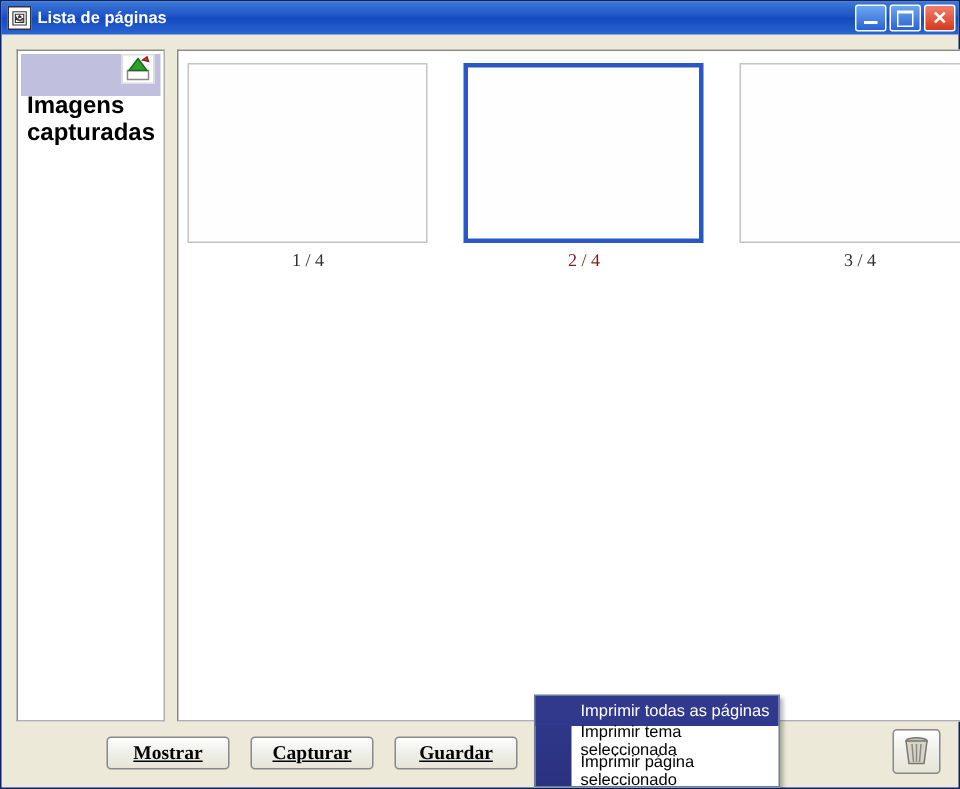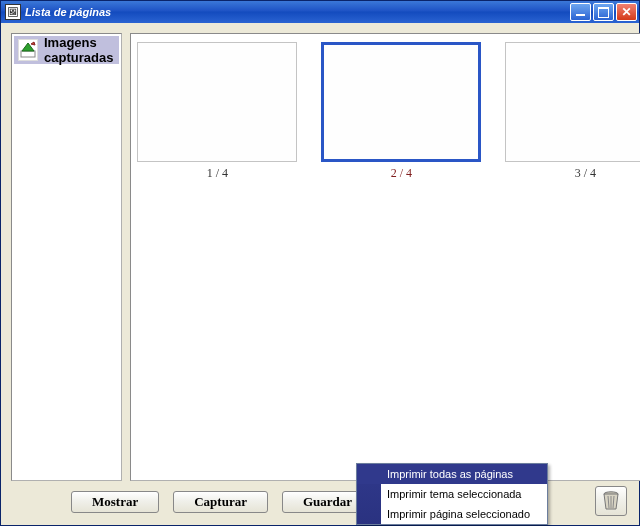--- a/index.html
+++ b/index.html
@@ -29,21 +29,21 @@
     font-size: 11px;
     flex: 0 0 auto;
   }
   .titlebar .appicon {
     width: 16px; height: 16px;
     background: #fff; border: 1px solid #333;
     margin-right: 4px;
     display: flex; align-items: center; justify-content: center;
     font-size: 9px; color: #333;
   }
-  .titlebar .title { flex: 1; font-style: italic; }
+  .titlebar .title { flex: 1; }
   .titlebar .winbtn {
     width: 21px; height: 18px;
     margin-left: 2px;
     border: 1px solid #fff;
     border-radius: 2px;
     display: flex; align-items: center; justify-content: center;
     font-family: Arial, sans-serif;
     font-weight: bold;
     cursor: default;
   }
@@ -82,28 +82,29 @@
   
   .sidebar {
     width: 200px;
     background: #fff;
     border: 1px solid #b0b0b0;
     border-top-color: #8a8a8a;
     border-left-color: #8a8a8a;
     padding: 2px;
   }
   .sideitem {
-    display: flex; align-items: center;
+    display: flex; align-items: flex-end;
     height: 28px;
     padding: 0 4px;
     gap: 6px;
-    font-size: 13px; font-weight: bold;
+    font-size: 16px; font-weight: bold;
     color: #000;
     background: #fff;
     cursor: default;
+    flex-direction: column;
   }
   .sideitem.selected {
     background: #c0bfdd;
   }
   .sideicon {
     width: 22px; height: 22px;
     display: flex; align-items: center; justify-content: center;
     background: #fff;
     border: 1px solid #ddd;
   }
@@ -149,49 +150,50 @@
     height: 30px;
     display: flex;
     align-items: center;
     padding-left: 60px;
     gap: 14px;
     position: relative;
   }
   .xpbtn {
     min-width: 82px;
     height: 22px;
-    padding: 0 20px;
+    padding: 0 8px;
     background: linear-gradient(to bottom, #ffffff 0%, #f0f0ea 45%, #e6e4d6 100%);
     border: 1px solid #888;
     border-radius: 3px;
     font-family: "Times New Roman", serif;
     font-size: 13px;
     font-weight: bold;
     color: #000;
     display: flex; align-items: center; justify-content: center;
     cursor: default;
+    text-decoration: underline;
   }
   .trashbtn {
     position: absolute;
     right: 2px;
     top: -1px;
     width: 32px; height: 30px;
     background: linear-gradient(to bottom, #ffffff 0%, #f0f0ea 45%, #e6e4d6 100%);
     border: 1px solid #888;
     border-radius: 3px;
     display: flex; align-items: center; justify-content: center;
     cursor: default;
   }
 
   
   .dropdown {
     position: absolute;
     left: 355px;
     top: 462px;
-    width: 192px;
+    width: 164px;
     background: #fff;
     border: 1px solid #6b7d9d;
     box-shadow: 2px 2px 3px rgba(0,0,0,0.3);
     z-index: 10;
   }
   .dropdown .stripe {
     position: absolute;
     left: 0; top: 0; bottom: 0;
     width: 24px;
     background: linear-gradient(to bottom, #30398c, #2a3280);

